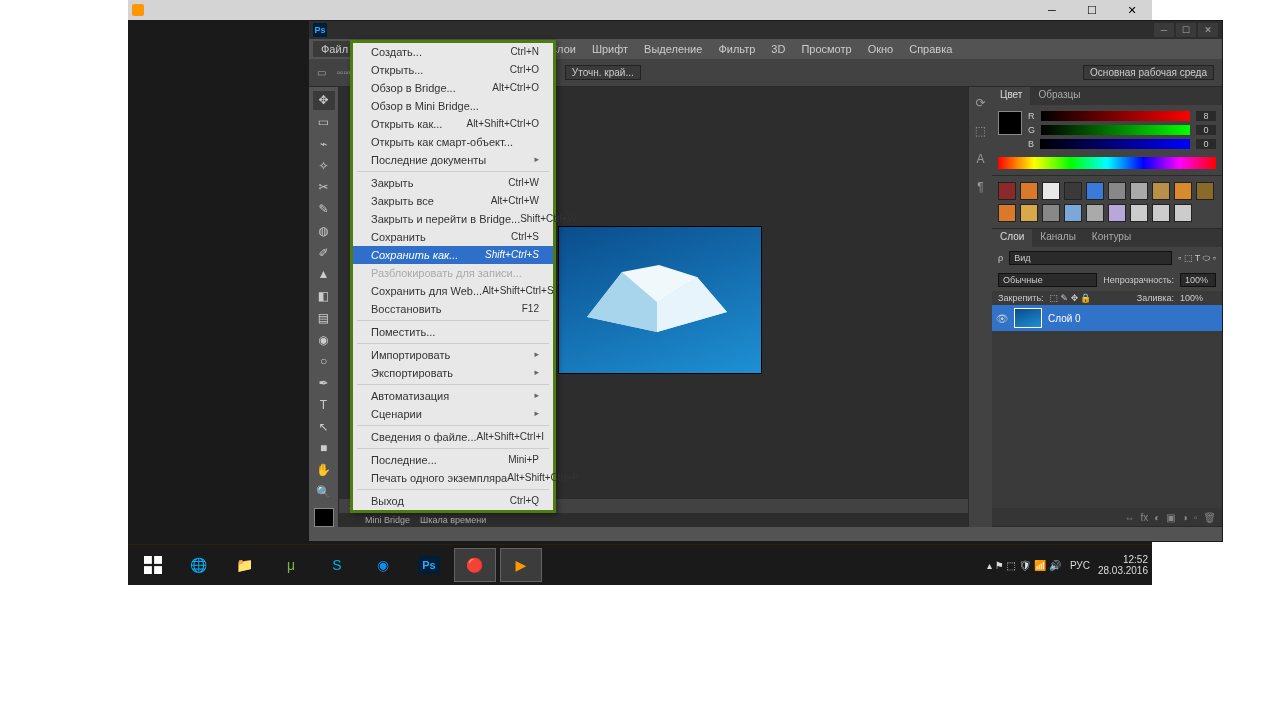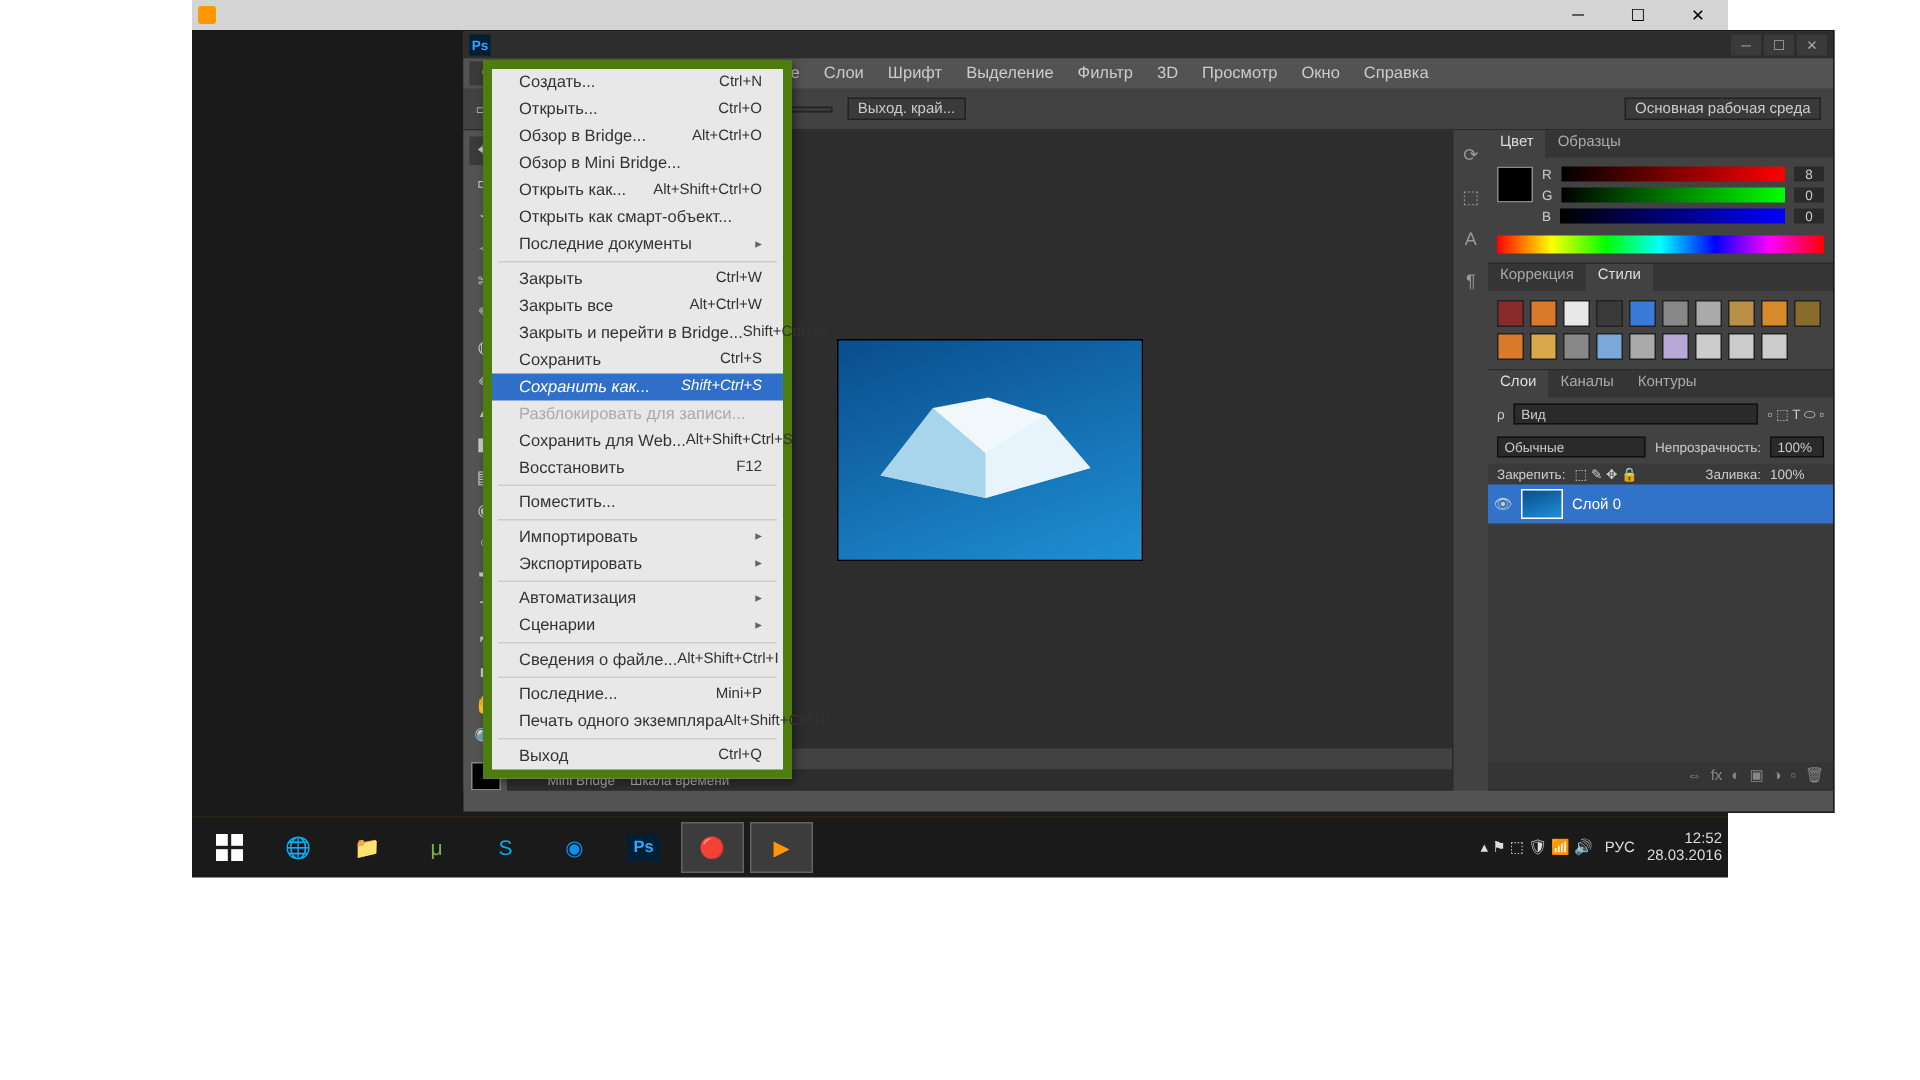--- a/index.html
+++ b/index.html
@@ -49,21 +49,21 @@
 .layers-panel { flex:1; display:flex; flex-direction:column; }
 .layer-opts { padding:4px 6px; display:flex; align-items:center; gap:6px; font-size:9px; }
 .layer-opts .dd2 { background:#2a2a2a; border:1px solid #111; padding:1px 4px; flex:1; }
 .lock-row { padding:2px 6px; background:#3a3a3a; display:flex; align-items:center; gap:6px; font-size:9px; }
 .layer-list { flex:1; background:#3a3a3a; }
 .layer-item { display:flex; align-items:center; height:26px; background:#3073c9; color:#fff; padding:0 4px; gap:6px; }
 .layer-thumb { width:28px; height:20px; background:linear-gradient(160deg,#0a4d8c,#1e90d4); border:1px solid #fff; }
 .layer-bottom { height:18px; background:#353535; display:flex; align-items:center; justify-content:flex-end; gap:6px; padding:0 6px; color:#888; font-size:10px; }
 
 
-.file-menu { position:absolute; left:194px; top:40px; width:206px; background:#e8e8e8; border:6px solid #4d7c0f; box-shadow:2px 2px 6px rgba(0,0,0,0.4); font-size:11px; color:#333; z-index:100; }
+.file-menu { position:absolute; left:222px; top:40px; width:206px; background:#e8e8e8; border:3px solid #4d7c0f; box-shadow:2px 2px 6px rgba(0,0,0,0.4); font-size:11px; color:#333; z-index:100; }
 .file-menu .mi { display:flex; justify-content:space-between; padding:3px 14px 3px 18px; cursor:pointer; white-space:nowrap; }
 .file-menu .mi.highlight { background:#2f6fc9; color:#fff;font-style:italic; }
 .file-menu .mi.disabled { color:#aaa; }
 .file-menu .sep { height:1px; background:#ccc; margin:2px 4px; }
 .file-menu .sub::after { content:"▸"; font-size:9px; color:#666; }
 
 
 .inner-taskbar { position:absolute; bottom:0; left:0; right:0; height:34px; background:linear-gradient(#2a2015,#1a140c); display:flex; align-items:center; padding:0 4px; gap:4px; }
 .tb-btn { width:34px; height:28px; display:flex; align-items:center; justify-content:center; font-size:14px; }
 .tb-btn.active { background:rgba(255,255,255,0.15); border:1px solid rgba(255,255,255,0.2); }
@@ -112,21 +112,21 @@
         <div class="item">Справка</div>
       </div>
 
     <div class="options-bar">
       <span>▭</span>
       <span>▫▫▫▫</span>
       <span>Стили:</span>
       <span class="dd">Обычный</span>
       <span>Выс.:</span>
       <span class="dd" style="width:50px"></span>
-      <span class="dd">Выход. край...</span>
+      <span class="dd">Уточн. край...</span>
       <span class="right dd">Основная рабочая среда</span>
     </div>
 
     <div class="workspace">
       <div class="toolbox">
         <div class="tool active">✥</div>
         <div class="tool">▭</div>
         <div class="tool">⌁</div>
         <div class="tool">✧</div>
         <div class="tool">✂</div>
@@ -199,24 +199,20 @@
                     <div class="track b"></div>
                     <div class="val">0</div>
                   </div>
               </div>
             </div>
             <div class="spectrum"></div>
           </div>
         </div>
 
         <div class="panel">
-          <div class="panel-tabs">
-            <div class="panel-tab">Коррекция</div>
-            <div class="panel-tab active">Стили</div>
-          </div>
           <div class="styles-panel" id="styles-grid">
               <div class="style-sw" style="background: rgb(138, 42, 42);"></div>
               <div class="style-sw" style="background: rgb(217, 122, 42);"></div>
               <div class="style-sw" style="background: rgb(232, 232, 232);"></div>
               <div class="style-sw" style="background: rgb(58, 58, 58);"></div>
               <div class="style-sw" style="background: rgb(58, 122, 217);"></div>
               <div class="style-sw" style="background: rgb(136, 136, 136);"></div>
               <div class="style-sw" style="background: rgb(170, 170, 170);"></div>
               <div class="style-sw" style="background: rgb(184, 144, 72);"></div>
               <div class="style-sw" style="background: rgb(217, 138, 42);"></div>

